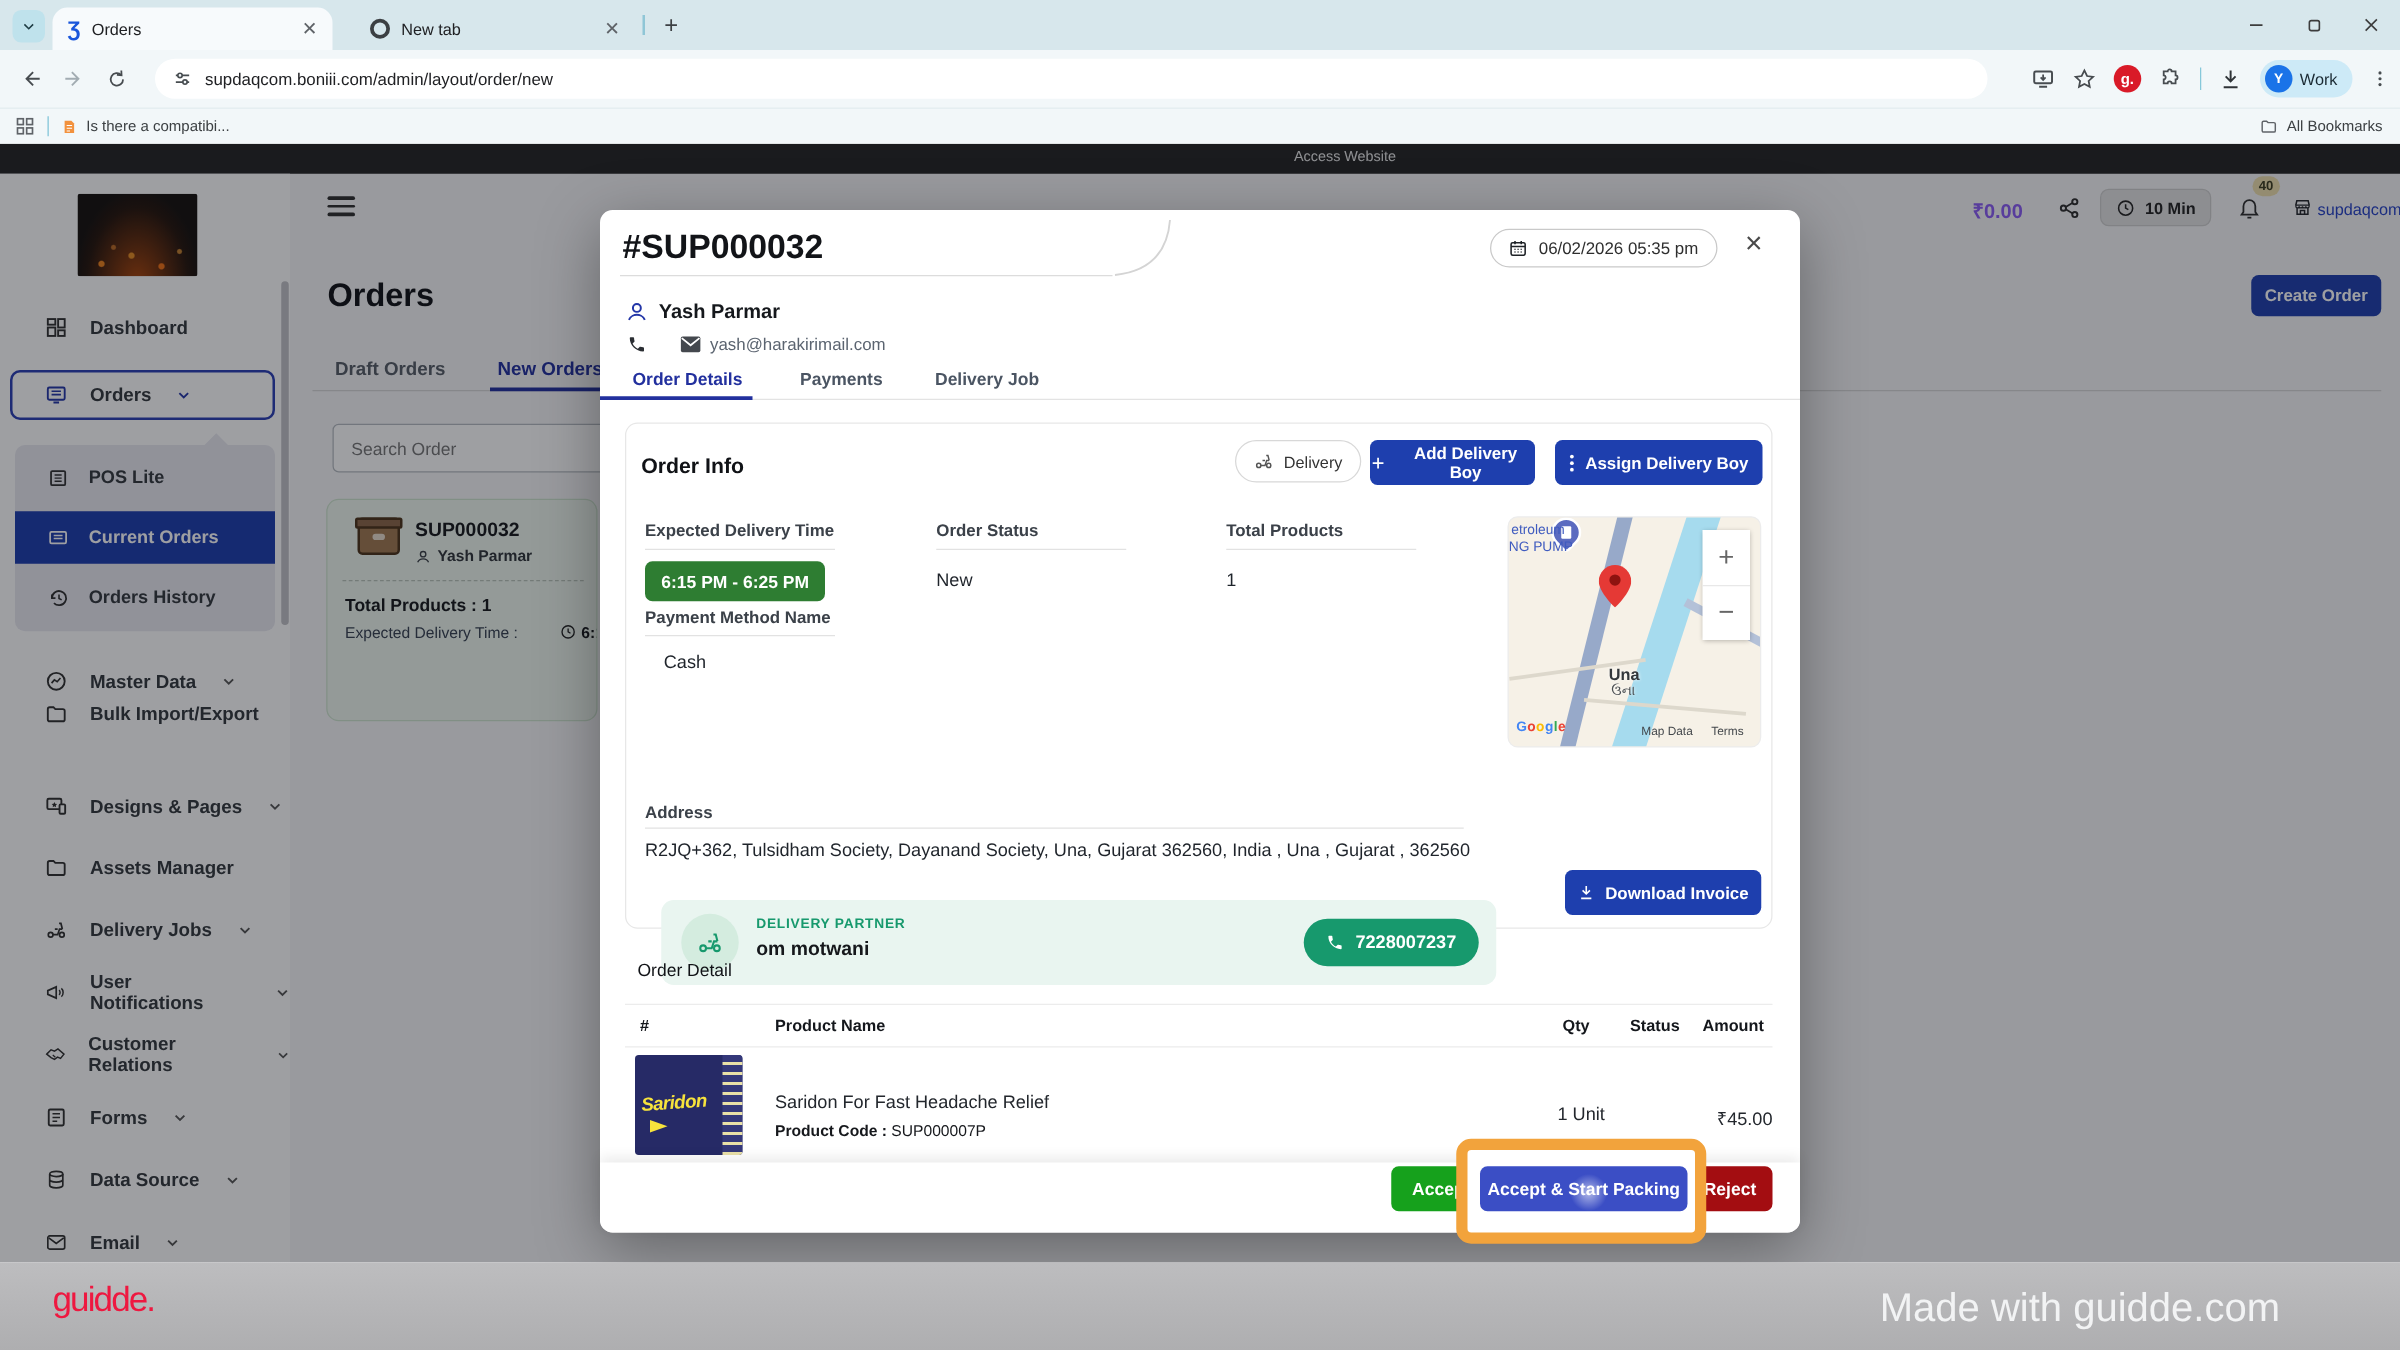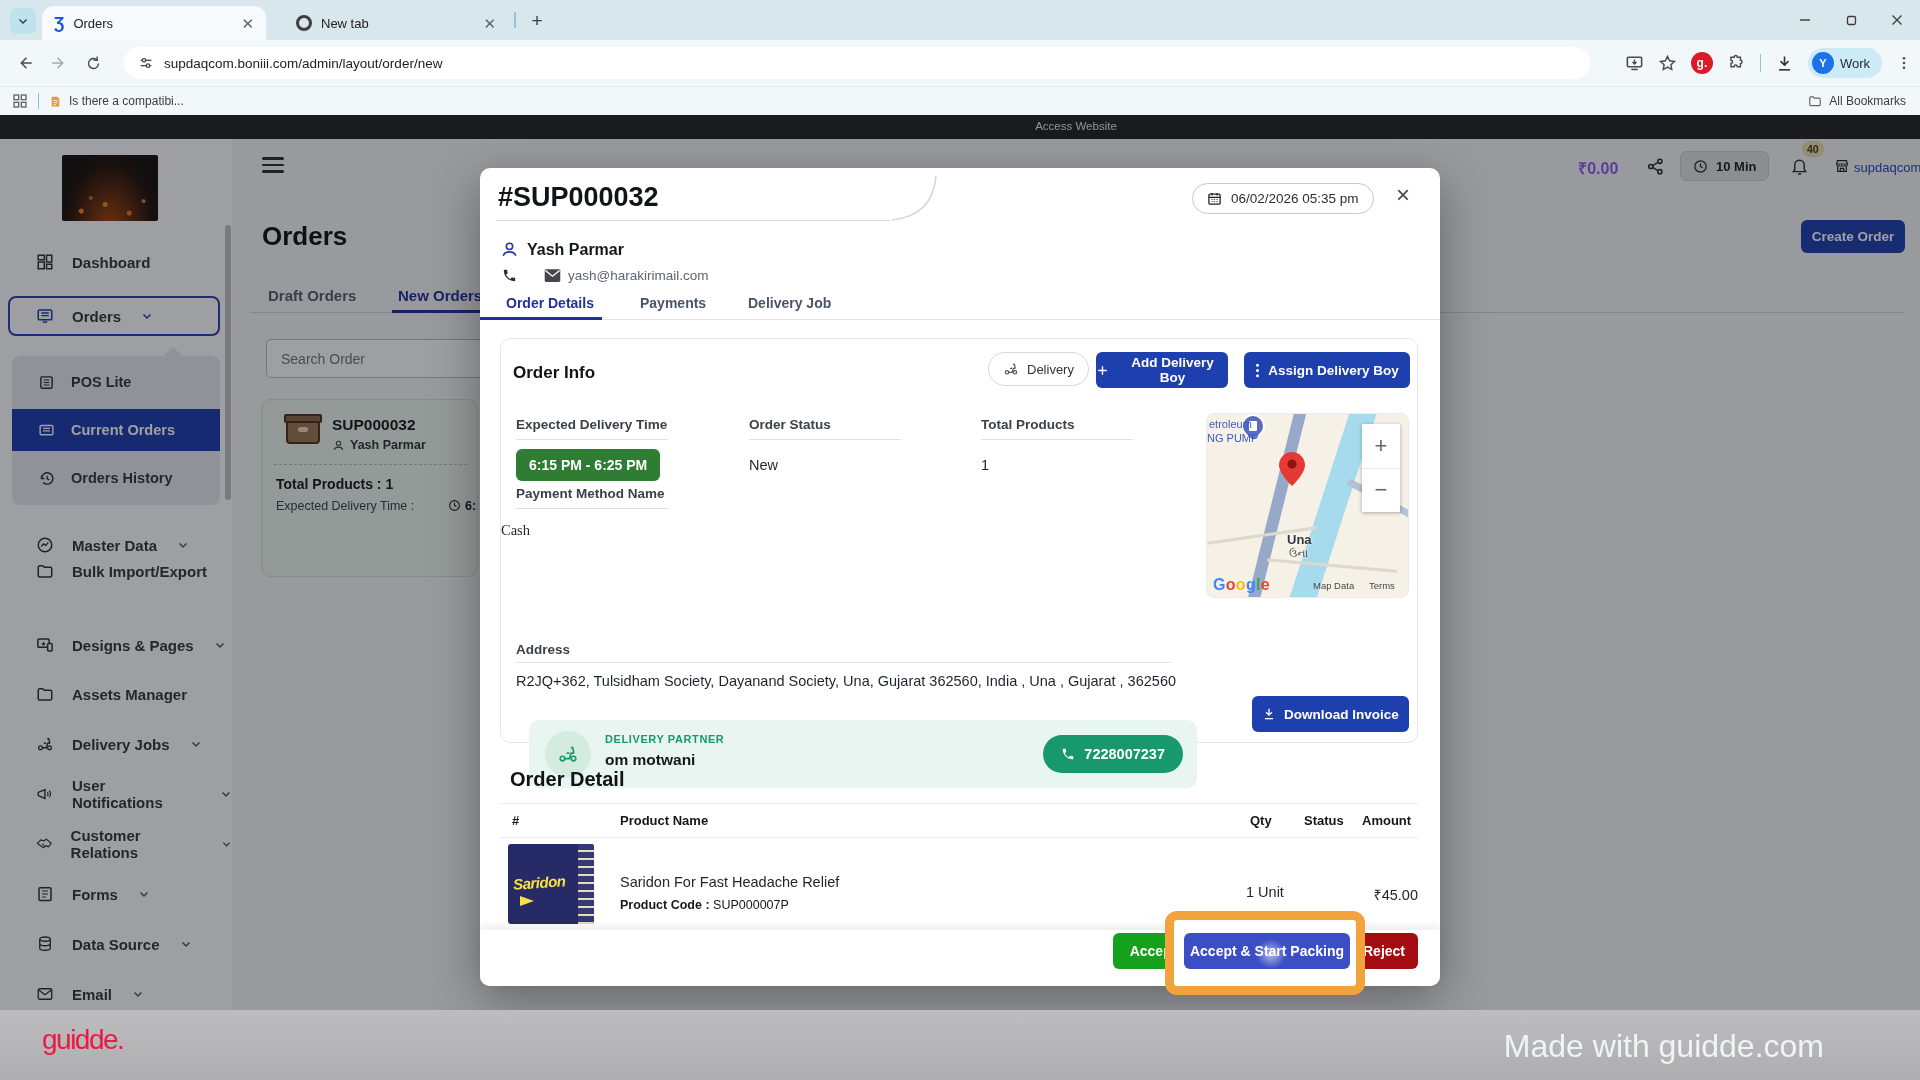--- a/index.html
+++ b/index.html
@@ -517,21 +517,21 @@
         <div class="f-label" style="left:248px; top:78px;">Order Status</div>
         <div class="f-hr" style="left:248px; top:100px;"></div>
         <div class="f-val" style="left:248px; top:118px;">New</div>
 
         <div class="f-label" style="left:480px; top:78px;">Total Products</div>
         <div class="f-hr" style="left:480px; top:100px;"></div>
         <div class="f-val" style="left:480px; top:118px;">1</div>
 
         <div class="f-label" style="left:15px; top:147px;">Payment Method Name</div>
         <div class="f-hr" style="left:15px; top:169px;"></div>
-        <div class="f-val" style="left:0; top:183px;font-family:Liberation Serif, serif;">Cash</div>
+        <div class="f-val" style="left:30px; top:183px;">Cash</div>
 
         <div class="partner-box">
           <div class="partner-circle">
             <svg width="22" height="22" viewBox="0 0 24 24">
                 <circle cx="6" cy="17" r="2.5" fill="none" stroke="currentColor" stroke-width="1.8"></circle>
                 <circle cx="18" cy="17" r="2.5" fill="none" stroke="currentColor" stroke-width="1.8"></circle>
                 <path d="M8.5 17h5l2-6h3M13.5 11h-3M15 5h2l1.5 6" fill="none" stroke="currentColor" stroke-width="1.8"></path>
               </svg>
           </div>
           <div class="abs" style="left:76px; top:13px; font-size:11px; font-weight:bold; color:#17996d; letter-spacing:0.6px;">DELIVERY PARTNER</div>
@@ -566,31 +566,31 @@
             <span style="transform:rotate(45deg); width:8px; height:10px; background:#fff; border-radius:1px; display:block;"></span>
           </div>
           <div class="abs" style="left:2px; top:4px; font-size:11px; color:#3f5bbf;">etroleum</div>
           <div class="abs" style="left:0px; top:18px; font-size:11px; color:#3f5bbf;">NG PUMP</div>
           <svg class="pin" style="left:72px; top:38px;" viewBox="0 0 26 34">
               <path d="M13 0C6 0 0 6 0 13c0 9 13 21 13 21s13-12 13-21C26 6 20 0 13 0z" fill="#e53935"></path>
               <circle cx="13" cy="12" r="4.5" fill="#8e1310"></circle>
             </svg>
           <div class="abs" style="left:80px; top:118px; font-size:13px; font-weight:bold; color:#33373b; text-shadow:0 0 3px #fff;">Una</div>
           <div class="abs" style="left:82px; top:133px; font-size:11px; color:#4a4e52; text-shadow:0 0 3px #fff;">ઉના</div>
-          <div class="abs" style="left:6px; top:162px; font-size:16px; font-weight:bold; color:#5f6368; letter-spacing:0.3px;"><span style="color:#4285F4;">G</span><span style="color:#EA4335;">o</span><span style="color:#FBBC05;">o</span><span style="color:#4285F4;">g</span><span style="color:#34A853;">l</span><span style="color:#EA4335;">e</span></div>
+          <div class="abs" style="left:6px; top:162px; font-size:11px; font-weight:bold; color:#5f6368; letter-spacing:0.3px;"><span style="color:#4285F4;">G</span><span style="color:#EA4335;">o</span><span style="color:#FBBC05;">o</span><span style="color:#4285F4;">g</span><span style="color:#34A853;">l</span><span style="color:#EA4335;">e</span></div>
           <div class="abs" style="left:106px; top:166px; font-size:9.5px; color:#44484c;">Map Data</div>
           <div class="abs" style="left:162px; top:166px; font-size:9.5px; color:#44484c;">Terms</div>
           <div class="zoom-ctl">
             <div>+</div>
             <div style="border-top:1px solid #e8e8e8;">−</div>
           </div>
         </div>
       </div>
 
-      <div class="abs" style="left:30px; top:600px; font-size:20px; font-weight:bold; color:#101216;">Order Detail</div>
+      <div class="abs" style="left:30px; top:600px; font-size:14px; font-weight:normal; color:#101216;">Order Detail</div>
       <div class="abs" style="left:20px; top:635px; width:918px; height:1px; background:#ececec;"></div>
       <div class="th" style="left:32px; top:645px;">#</div>
       <div class="th" style="left:140px; top:645px;">Product Name</div>
       <div class="th" style="left:770px; top:645px;">Qty</div>
       <div class="th" style="left:824px; top:645px;">Status</div>
       <div class="th" style="left:882px; top:645px;">Amount</div>
       <div class="abs" style="left:20px; top:669px; width:918px; height:1px; background:#ececec;"></div>
 
       <div>
         <div class="thumb">

